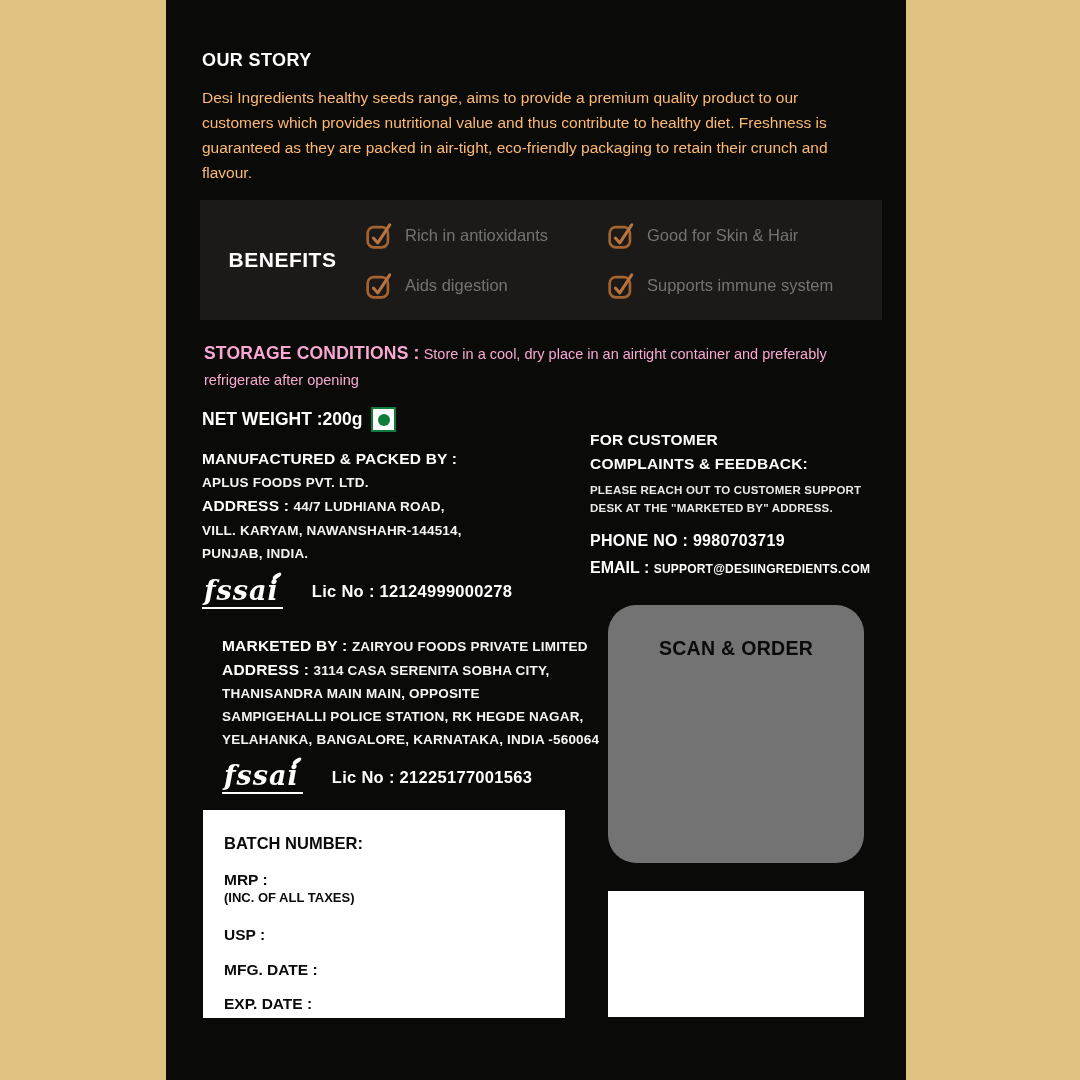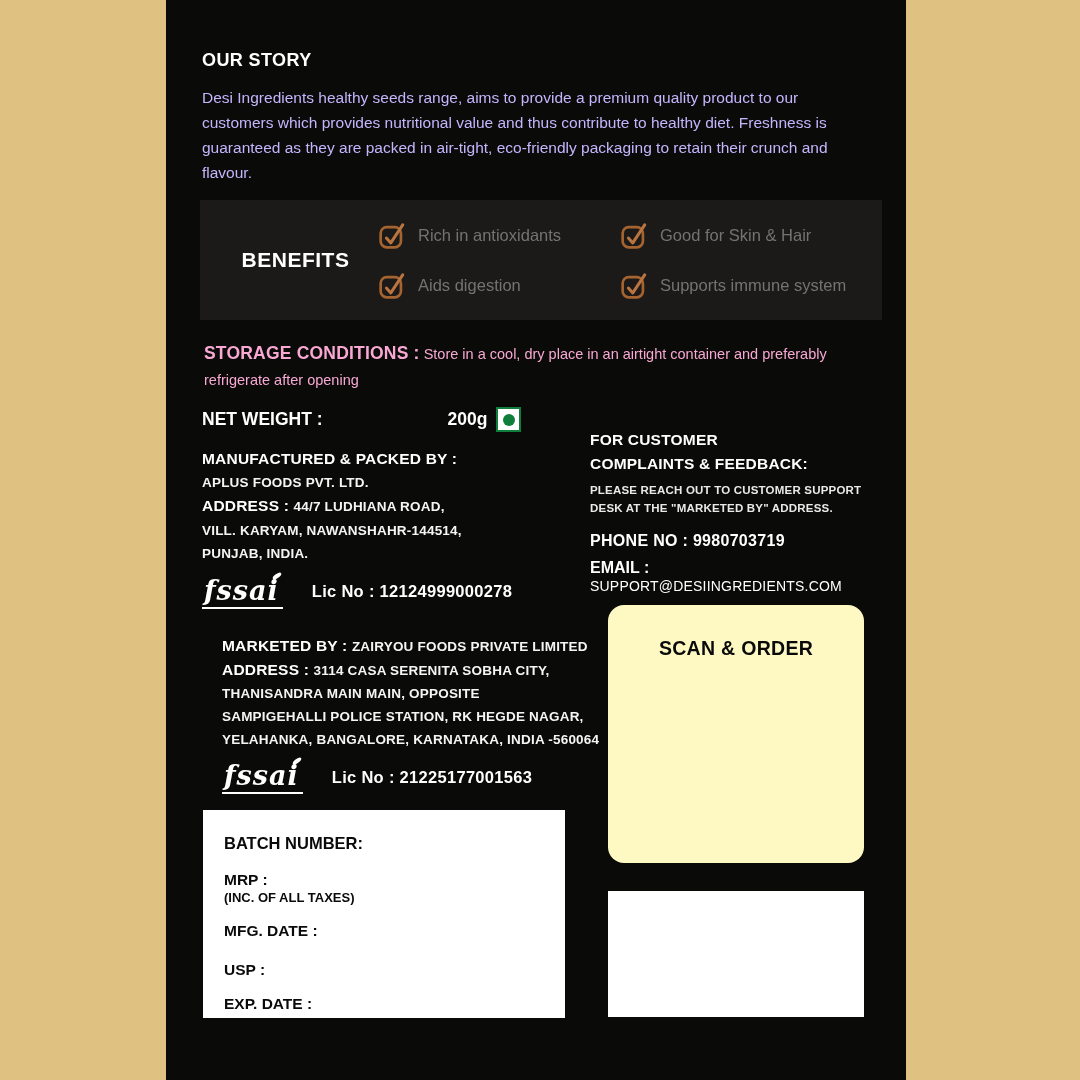--- a/index.html
+++ b/index.html
@@ -9,39 +9,39 @@
     font-family:"Liberation Sans", sans-serif;
     -webkit-font-smoothing:antialiased;
   }
   .label{
     position:absolute;left:166px;top:0;width:740px;height:1080px;
     background:#0a0a08;color:#ffffff;
   }
   
   .story{position:absolute;left:36px;top:50px;width:660px;}
   .story-title{font-size:18px;font-weight:bold;letter-spacing:.4px;margin:0 0 14px 0;}
-  .story-body{font-size:15.5px;line-height:25px;font-weight:400;color:#c4b5fd;}
+  .story-body{font-size:15.5px;line-height:25px;font-weight:400;color:#fdba74;}
   
   .benefits{
     position:absolute;left:34px;top:200px;width:682px;height:120px;
     background:#1c1a19;display:flex;align-items:center;
   }
-  .benefits-title{width:165px;text-align:center;font-size:21px;font-weight:bold;letter-spacing:.5px;padding-left:13px;}
+  .benefits-title{width:165px;text-align:center;font-size:21px;font-weight:bold;letter-spacing:.5px;}
   .benefits-grid{
     flex:1;display:grid;grid-template-columns:242px 1fr;
     row-gap:20px;column-gap:0;align-items:center;
   }
   .benefit{display:flex;align-items:center;gap:10px;font-size:16.5px;color:#737373;}
   .check-icon{width:30px;height:30px;flex:0 0 30px;display:inline-block;}
   
   .storage{position:absolute;left:38px;top:340px;width:672px;font-size:14.5px;line-height:26px;color:#f9a8d4;}
   .storage b{font-size:17.5px;font-weight:bold;letter-spacing:.2px;}
   
   .netweight{position:absolute;left:36px;top:407px;display:flex;align-items:center;font-weight:bold;font-size:17.5px;}
-  .nw-value{margin-left:125px;}
+  .nw-value{}
   .veg-mark{
     width:21px;height:21px;border:2px solid #0e7e3a;background:#ffffff;
     display:inline-flex;align-items:center;justify-content:center;margin-left:9px;
   }
   .veg-mark i{width:12px;height:12px;border-radius:50%;background:#0e7e3a;display:block;}
   
   .mfg{position:absolute;left:36px;top:447px;width:400px;line-height:23.5px;}
   .mkt{position:absolute;left:36px;top:634px;width:400px;line-height:23px;margin-left:20px;}
   .h-big{font-size:15.5px;font-weight:bold;letter-spacing:.2px;}
   .t-med{font-size:13.5px;font-weight:bold;letter-spacing:.2px;color:#f5f5f5;}
@@ -54,25 +54,25 @@
     position:absolute;right:1px;top:-2px;width:10px;height:4px;background:#ffffff;
     border-radius:50% 50% 50% 0;transform:rotate(-35deg);
   }
   .lic{font-size:16.5px;font-weight:bold;letter-spacing:.3px;padding-left:11px;}
   
   .support{position:absolute;left:424px;top:428px;width:290px;}
   .support .h-big{line-height:24px;}
   .support-body{font-size:11.5px;font-weight:bold;color:#e9e9e9;line-height:18px;margin-top:5px;letter-spacing:.2px;}
   .phone-row{margin-top:15px;font-size:16px;font-weight:bold;letter-spacing:.3px;}
   .email-row{margin-top:9px;font-size:16px;font-weight:bold;}
-  .email-addr{font-size:14px;font-weight:normal;letter-spacing:.2px;}
+  .email-addr{font-size:12px;font-weight:bold;letter-spacing:.2px;}
   
   .scanbox{
-    position:absolute;left:442px;top:605px;width:256px;height:258px;background:#fef9c3;
-    border-radius:16px;color:#0a0a0a;text-align:center;
+    position:absolute;left:442px;top:605px;width:256px;height:258px;background:#737373;
+    border-radius:28px;color:#0a0a0a;text-align:center;
   }
   .scan-title{font-size:19.5px;font-weight:bold;margin-top:32px;letter-spacing:.3px;}
   .qr-area{height:170px;}
   
   .barcodebox{position:absolute;left:442px;top:891px;width:256px;height:126px;background:#ffffff;}
   
   .batchbox{
     position:absolute;left:37px;top:810px;width:362px;height:208px;background:#ffffff;color:#0a0a0a;
     padding:0;box-sizing:border-box;
   }
@@ -200,18 +200,18 @@
     <div class="scan-title">SCAN &amp; ORDER</div>
     <div class="qr-area"></div>
   </div>
 
   <div class="barcodebox"></div>
 
   <div class="batchbox">
     <div class="batch-line bl-batch">BATCH NUMBER:</div>
     <div class="batch-line bl-mrp">MRP :</div>
     <div class="batch-line bl-note">(INC. OF ALL TAXES)</div>
+    <div class="batch-line bl-usp">USP :</div>
     <div class="batch-line bl-mfg">MFG. DATE :</div>
-    <div class="batch-line bl-usp">USP :</div>
     <div class="batch-line bl-exp">EXP. DATE :</div>
   </div>
 
 </div>
 
 </body></html>

